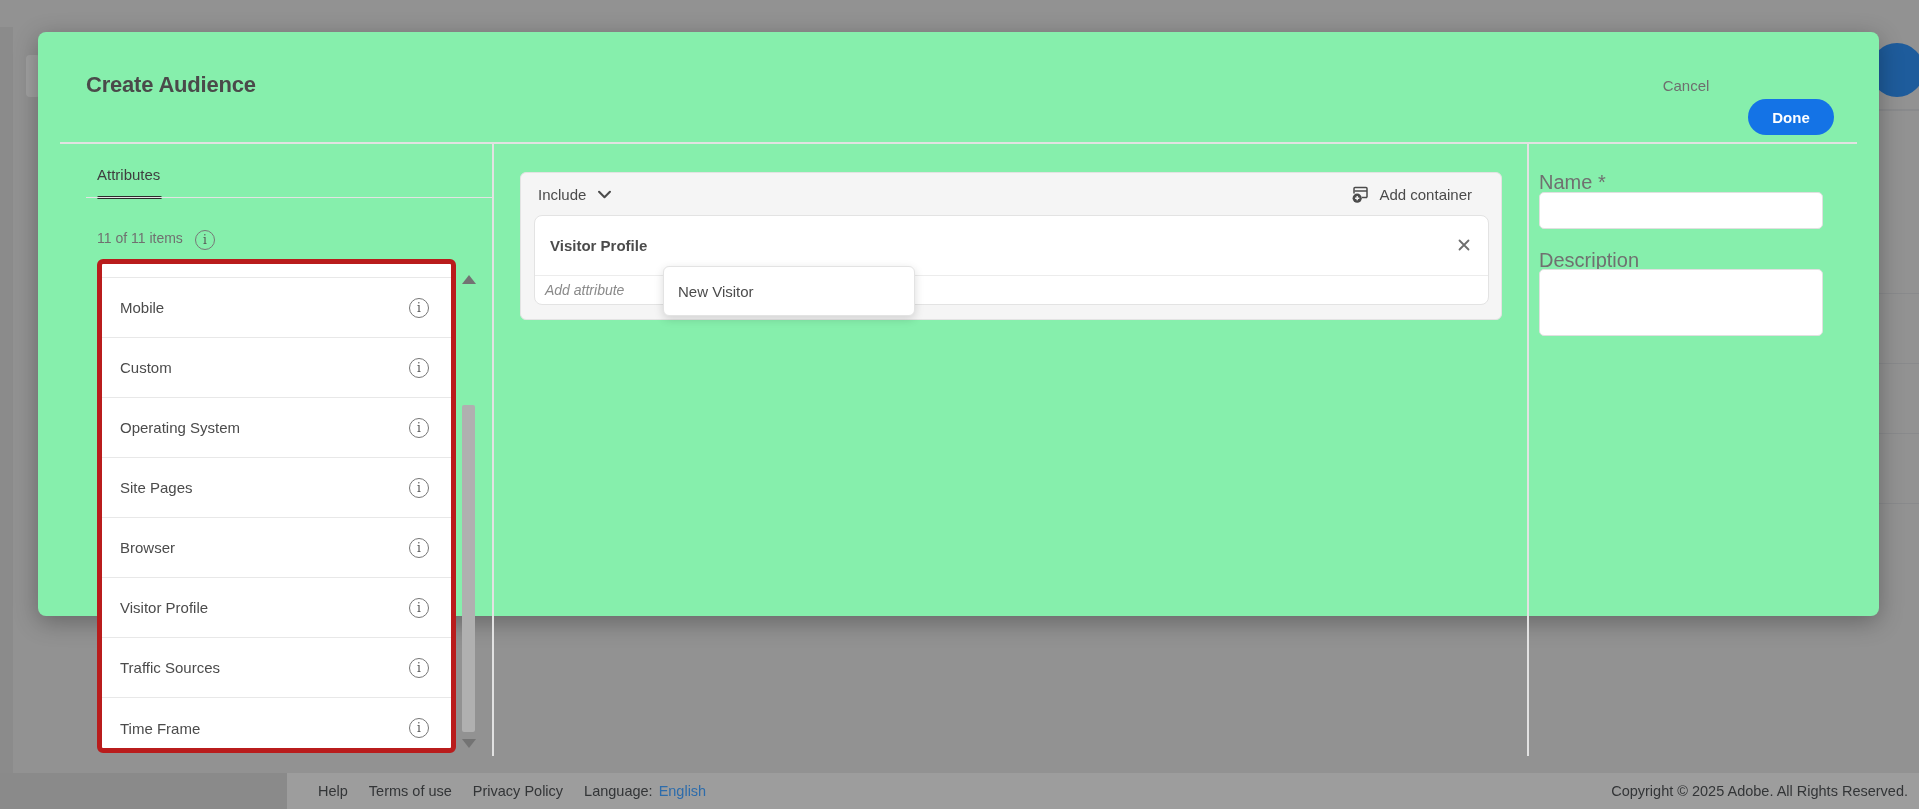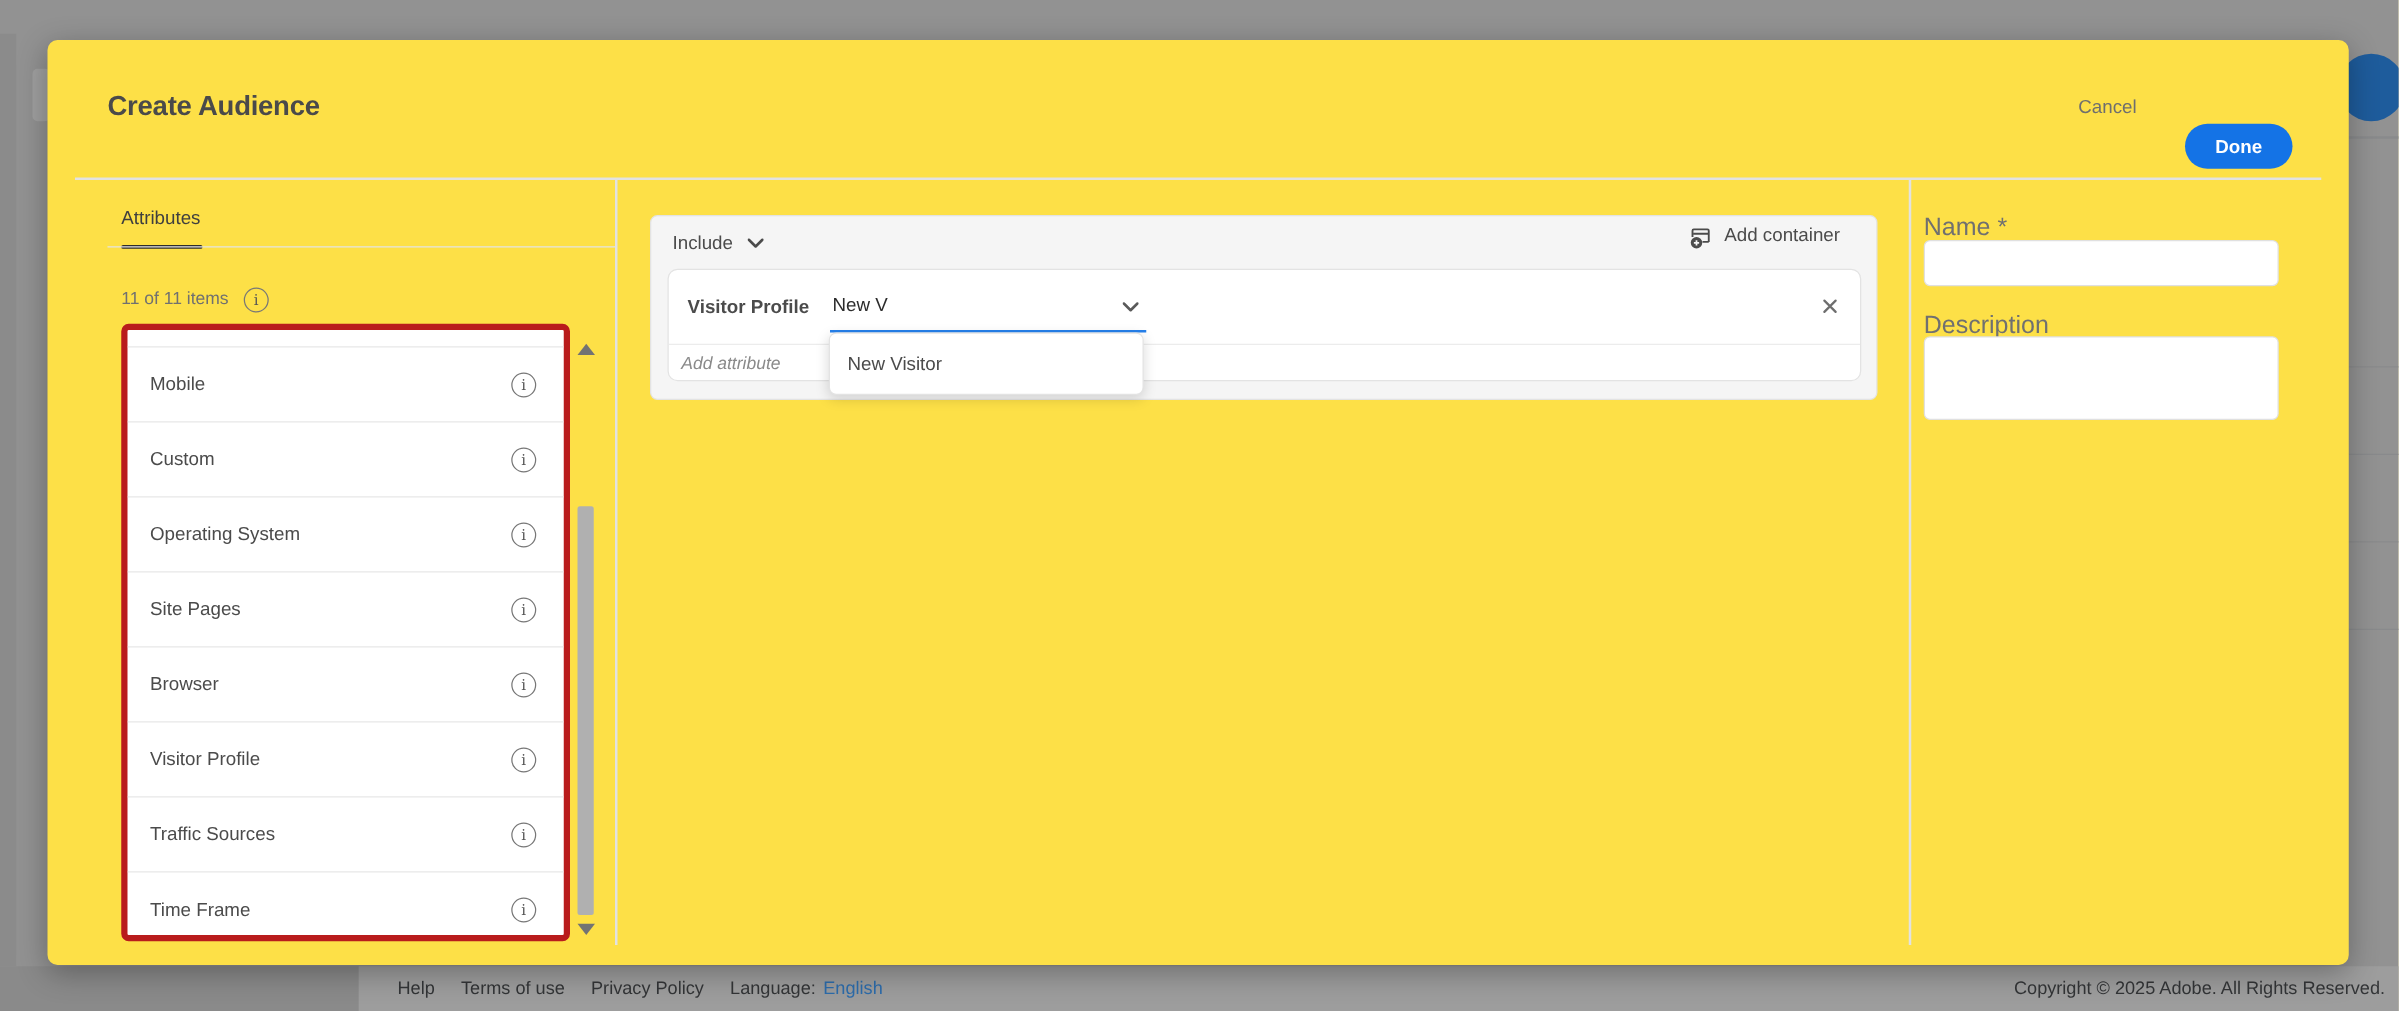--- a/index.html
+++ b/index.html
@@ -21,21 +21,21 @@
   .footer { position:absolute; left:0; top:773px; width:1919px; height:36px; }
   .footer .f-left { position:absolute; left:0; top:0; width:287px; height:36px; background:#8a8a8a; }
   .footer .f-band { position:absolute; left:287px; top:0; width:1632px; height:36px; background:#9d9d9d; }
   .footer .f-links { position:absolute; left:318px; top:0; height:36px; display:flex; align-items:center; gap:21px; font-size:14.5px; color:#333537; }
   .footer .f-link { cursor:pointer; }
   .footer .f-lang { display:flex; gap:6px; }
   .footer .f-lang-val { color:#2d6cab; cursor:pointer; }
   .footer .f-copy { position:absolute; right:11px; top:0; height:36px; display:flex; align-items:center; font-size:14.5px; color:#333537; }
 
   
-  .modal { position:absolute; left:38px; top:32px; width:1841px; height:740px; background:#fde047; border-radius:8px; box-shadow:0 6px 24px rgba(0,0,0,.3); }
+  .modal { position:absolute; left:38px; top:32px; width:1841px; height:584px; background:#86efac; border-radius:8px; box-shadow:0 6px 24px rgba(0,0,0,.3); }
   .m-title { position:absolute; left:48px; top:40px; font-size:22px; font-weight:700; color:#4a4a4a; letter-spacing:-0.2px; }
   .btn-cancel { position:absolute; left:1606px; top:36px; width:84px; height:34px; background:none; border:none; font-family:inherit; font-size:15px; color:#6e6e6e; cursor:pointer; }
   .btn-done { position:absolute; left:1710px; top:35px; width:86px; height:36px; border:none; border-radius:18px; font-family:inherit; font-size:15px; font-weight:700; color:#fff; cursor:pointer; }
   .m-hdiv { position:absolute; left:22px; right:22px; top:110px; height:2px; background:#e2e2e2; }
   .vdiv { position:absolute; top:112px; width:2px; height:612px; background:#e2e2e2; }
   .vdiv.v1 { left:454px; }
   .vdiv.v2 { left:1489px; }
 
   
   .tab-label { position:absolute; left:59px; top:134px; font-size:15px; color:#3f3f3f; cursor:pointer; }
@@ -51,21 +51,21 @@
   .attr-row .a-label { font-size:15px; color:#4b4b4b; }
   .attr-row .info-icon { margin-left:auto; }
 
   .scroll-up { position:absolute; left:424px; top:243px; width:0; height:0; border-left:7px solid transparent; border-right:7px solid transparent; border-bottom:9px solid #737373; cursor:pointer; }
   .scroll-thumb { position:absolute; left:424px; top:373px; width:13px; height:327px; background:#b0b0b0; border-radius:2px; cursor:grab; }
   .scroll-down { position:absolute; left:424px; top:707px; width:0; height:0; border-left:7px solid transparent; border-right:7px solid transparent; border-top:9px solid #737373; cursor:pointer; }
 
   
   .container-panel { position:absolute; left:482px; top:140px; width:982px; height:148px; background:#f5f5f5; border:1px solid #e3e3e3; border-radius:6px; }
   .include-btn { position:absolute; left:17px; top:8px; height:26px; display:flex; align-items:center; gap:12px; font-size:15px; color:#4b4b4b; cursor:pointer; }
-  .add-container-btn { position:absolute; right:29px; top:7px; height:28px; display:flex; align-items:flex-start; gap:8px; font-size:15px; color:#4b4b4b; background:none; border:none; font-family:inherit; cursor:pointer; }
+  .add-container-btn { position:absolute; right:29px; top:7px; height:28px; display:flex; align-items:center; gap:8px; font-size:15px; color:#4b4b4b; background:none; border:none; font-family:inherit; cursor:pointer; }
 
   .attr-card { position:absolute; left:13px; top:42px; width:955px; height:90px; background:#fff; border:1px solid #e3e3e3; border-radius:8px; }
   .card-row1 { position:relative; height:60px; border-bottom:1px solid #ececec; display:flex; align-items:center; }
   .card-row1 .row-label { padding-left:15px; font-size:15px; font-weight:700; color:#4b4b4b; }
   .combobox { position:absolute; left:129px; top:12px; width:253px; height:38px; border-bottom:2px solid; cursor:text; }
   .combobox .cb-value { position:absolute; left:2px; top:8px; font-size:15px; color:#2c2c2c; }
   .combobox .cb-chevron { position:absolute; right:6px; top:13px; cursor:pointer; }
   .card-close { position:absolute; right:16px; top:22px; width:16px; height:16px; background:none; border:none; cursor:pointer; padding:0; }
   .card-row2 { height:28px; display:flex; align-items:center; padding-left:10px; }
   .add-attribute { font-size:14px; font-style:italic; color:#8a8a8a; cursor:pointer; }
@@ -179,26 +179,20 @@
           <line x1="11" y1="13.5" x2="16" y2="13.5" stroke="#4b4b4b" stroke-width="1.5"></line>
           <circle cx="6.2" cy="14.2" r="4.6" fill="#4b4b4b"></circle>
           <path d="M6.2 12.1 v4.2 M4.1 14.2 h4.2" stroke="#f5f5f5" stroke-width="1.4"></path>
         </svg>
         <span>Add container</span>
       </button>
 
       <div class="attr-card">
         <div class="card-row1">
           <span class="row-label">Visitor Profile</span>
-          <div class="combobox" id="combo" style="border-bottom-color: rgb(38, 128, 235);">
-            <span class="cb-value">New V</span>
-            <svg class="cb-chevron" width="13" height="9" viewBox="0 0 12 8">
-                <path d="M1 1.5 L6 6.5 L11 1.5" fill="none" stroke="#5a5a5a" stroke-width="1.9" stroke-linecap="round" stroke-linejoin="round"></path>
-              </svg>
-          </div>
           <button class="card-close">
             <svg width="14" height="14" viewBox="0 0 14 14">
                 <path d="M2.5 2.5 L11.5 11.5 M11.5 2.5 L2.5 11.5" stroke="#6e6e6e" stroke-width="1.8" stroke-linecap="round"></path>
               </svg>
           </button>
         </div>
         <div class="card-row2">
           <span class="add-attribute">Add attribute</span>
         </div>
       </div>

